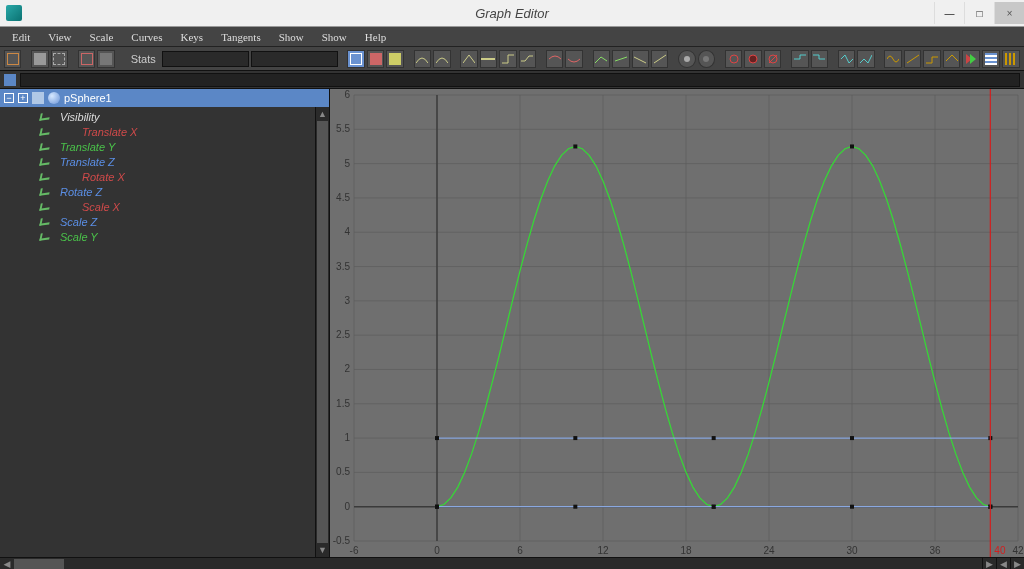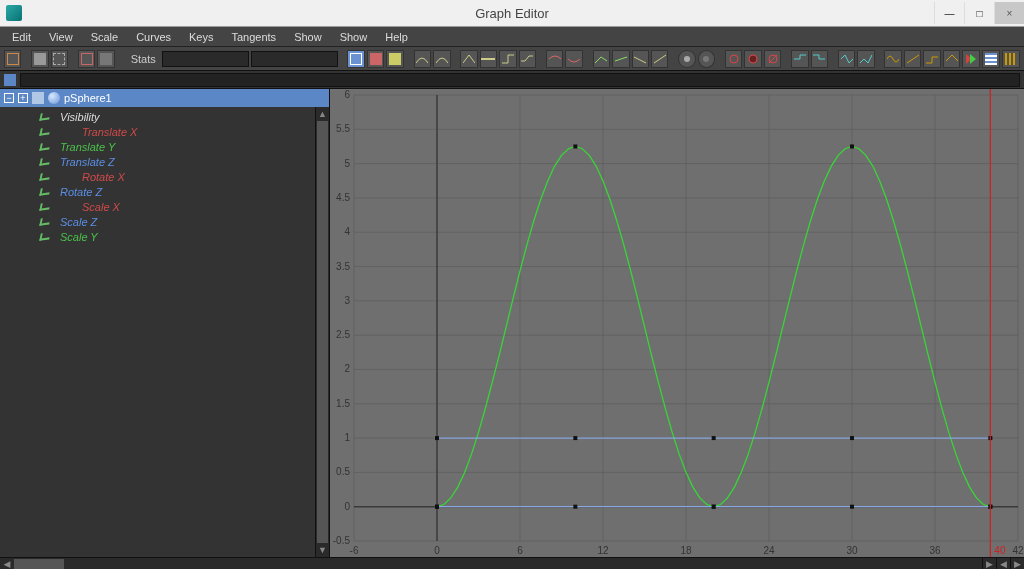--- a/index.html
+++ b/index.html
@@ -1,29 +1,29 @@
 <!DOCTYPE html>
 <html><head>
 <meta charset="utf-8">
 <style>
   * { box-sizing: border-box; margin: 0; padding: 0; }
   html, body { width: 1024px; height: 569px; font-family: Arial, sans-serif; overflow: hidden; }
   body { background: #444; color: #ccc; font-size: 11px; }
 
   
-  .titlebar { height: 27px; background: #f0f0f0; display: flex; align-items: center; position: relative; border-bottom: 1px solid #999; }
+  .titlebar { height: 27px; background: #f0f0f0; display: flex; align-items: center; position: relative; border-bottom: 1px solid #999; font-style: italic; }
   .titlebar .app-icon { width: 16px; height: 16px; margin-left: 6px; background: linear-gradient(135deg,#2aa8a8,#0a7272); border-radius: 2px; }
   .titlebar .title { position: absolute; left: 50%; transform: translateX(-50%); color: #444; font-size: 13px; }
   .titlebar .win-controls { margin-left: auto; display: flex; }
   .titlebar .win-btn { width: 30px; height: 22px; display: flex; align-items: center; justify-content: center; font-size: 10px; color: #222; background:#f0f0f0; border-left:1px solid #ddd;}
   .titlebar .win-btn.close { background:#c8c8c8; color:#555;}
 
   
   .menubar { height: 20px; background: #444; display: flex; align-items: center; padding: 0 4px; gap: 2px; border-bottom: 1px solid #222;}
-  .menubar .menu-item { padding: 10px 8px; color: #ddd; font-size: 11px; cursor: default; }
+  .menubar .menu-item { padding: 10px 8px; color: #ddd; font-size: 11px; cursor: default; font-family: Liberation Serif, serif; }
 
   
   .toolbar { height: 24px; background: #444; display: flex; align-items: center; padding: 0 4px; gap: 2px; border-bottom: 1px solid #111;}
   .tb-btn { width: 18px; height: 18px; background:#555; border:1px solid #333; display:flex; align-items:center; justify-content:center; position:relative; }
   .tb-sep { width: 6px; }
   .stats-label { color:#ccc; font-size:11px; margin: 0 4px 0 6px; }
   .stats-input { width: 90px; height: 16px; background:#2a2a2a; border:1px solid #111; }
   .tb-right { margin-left:auto; display:flex; gap:2px;}
 
   

